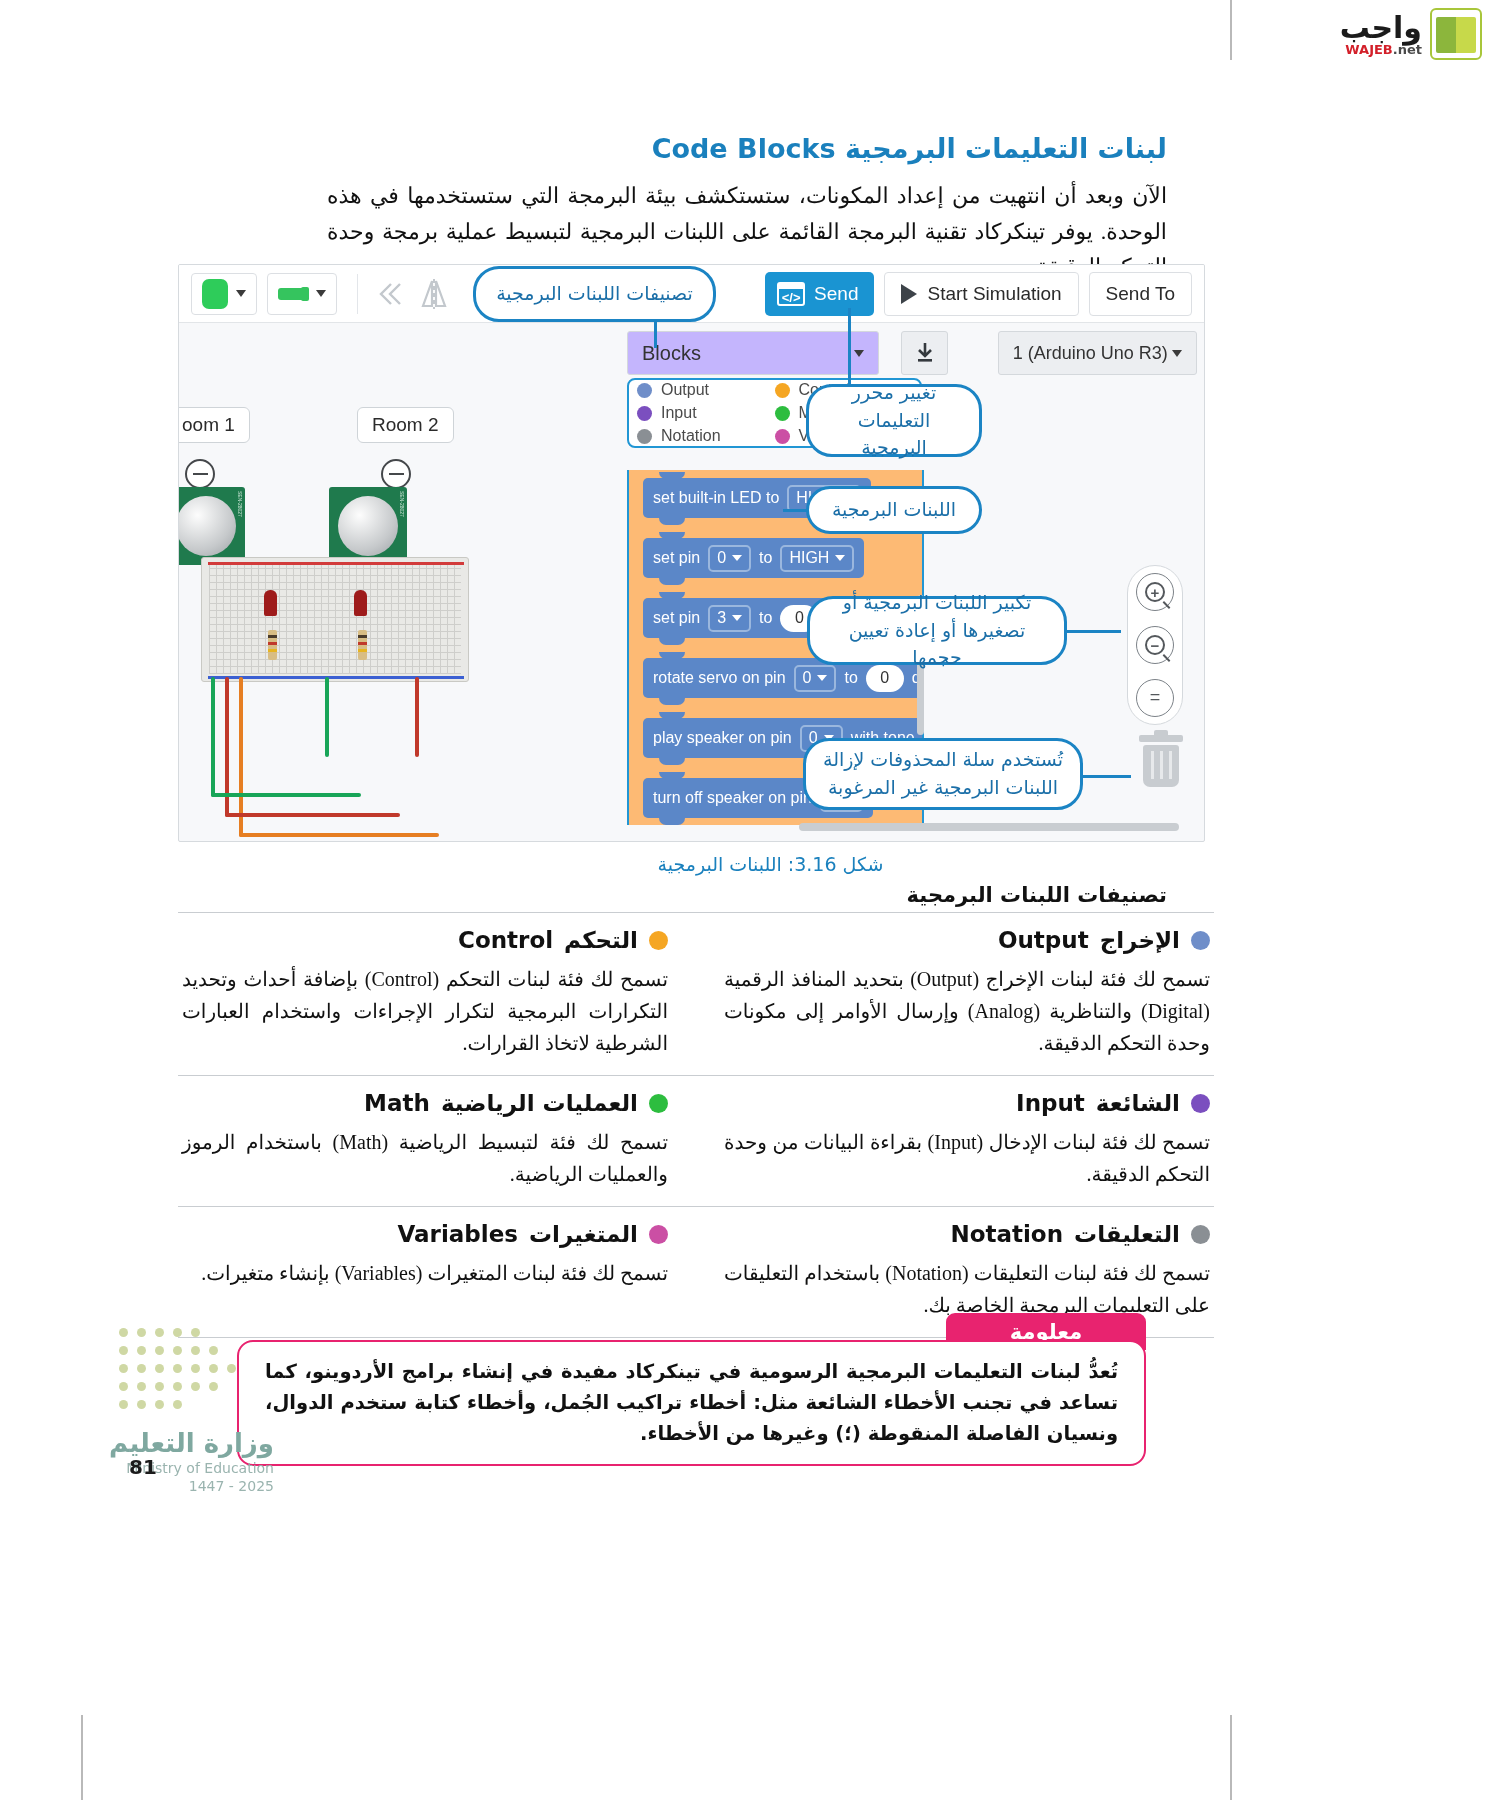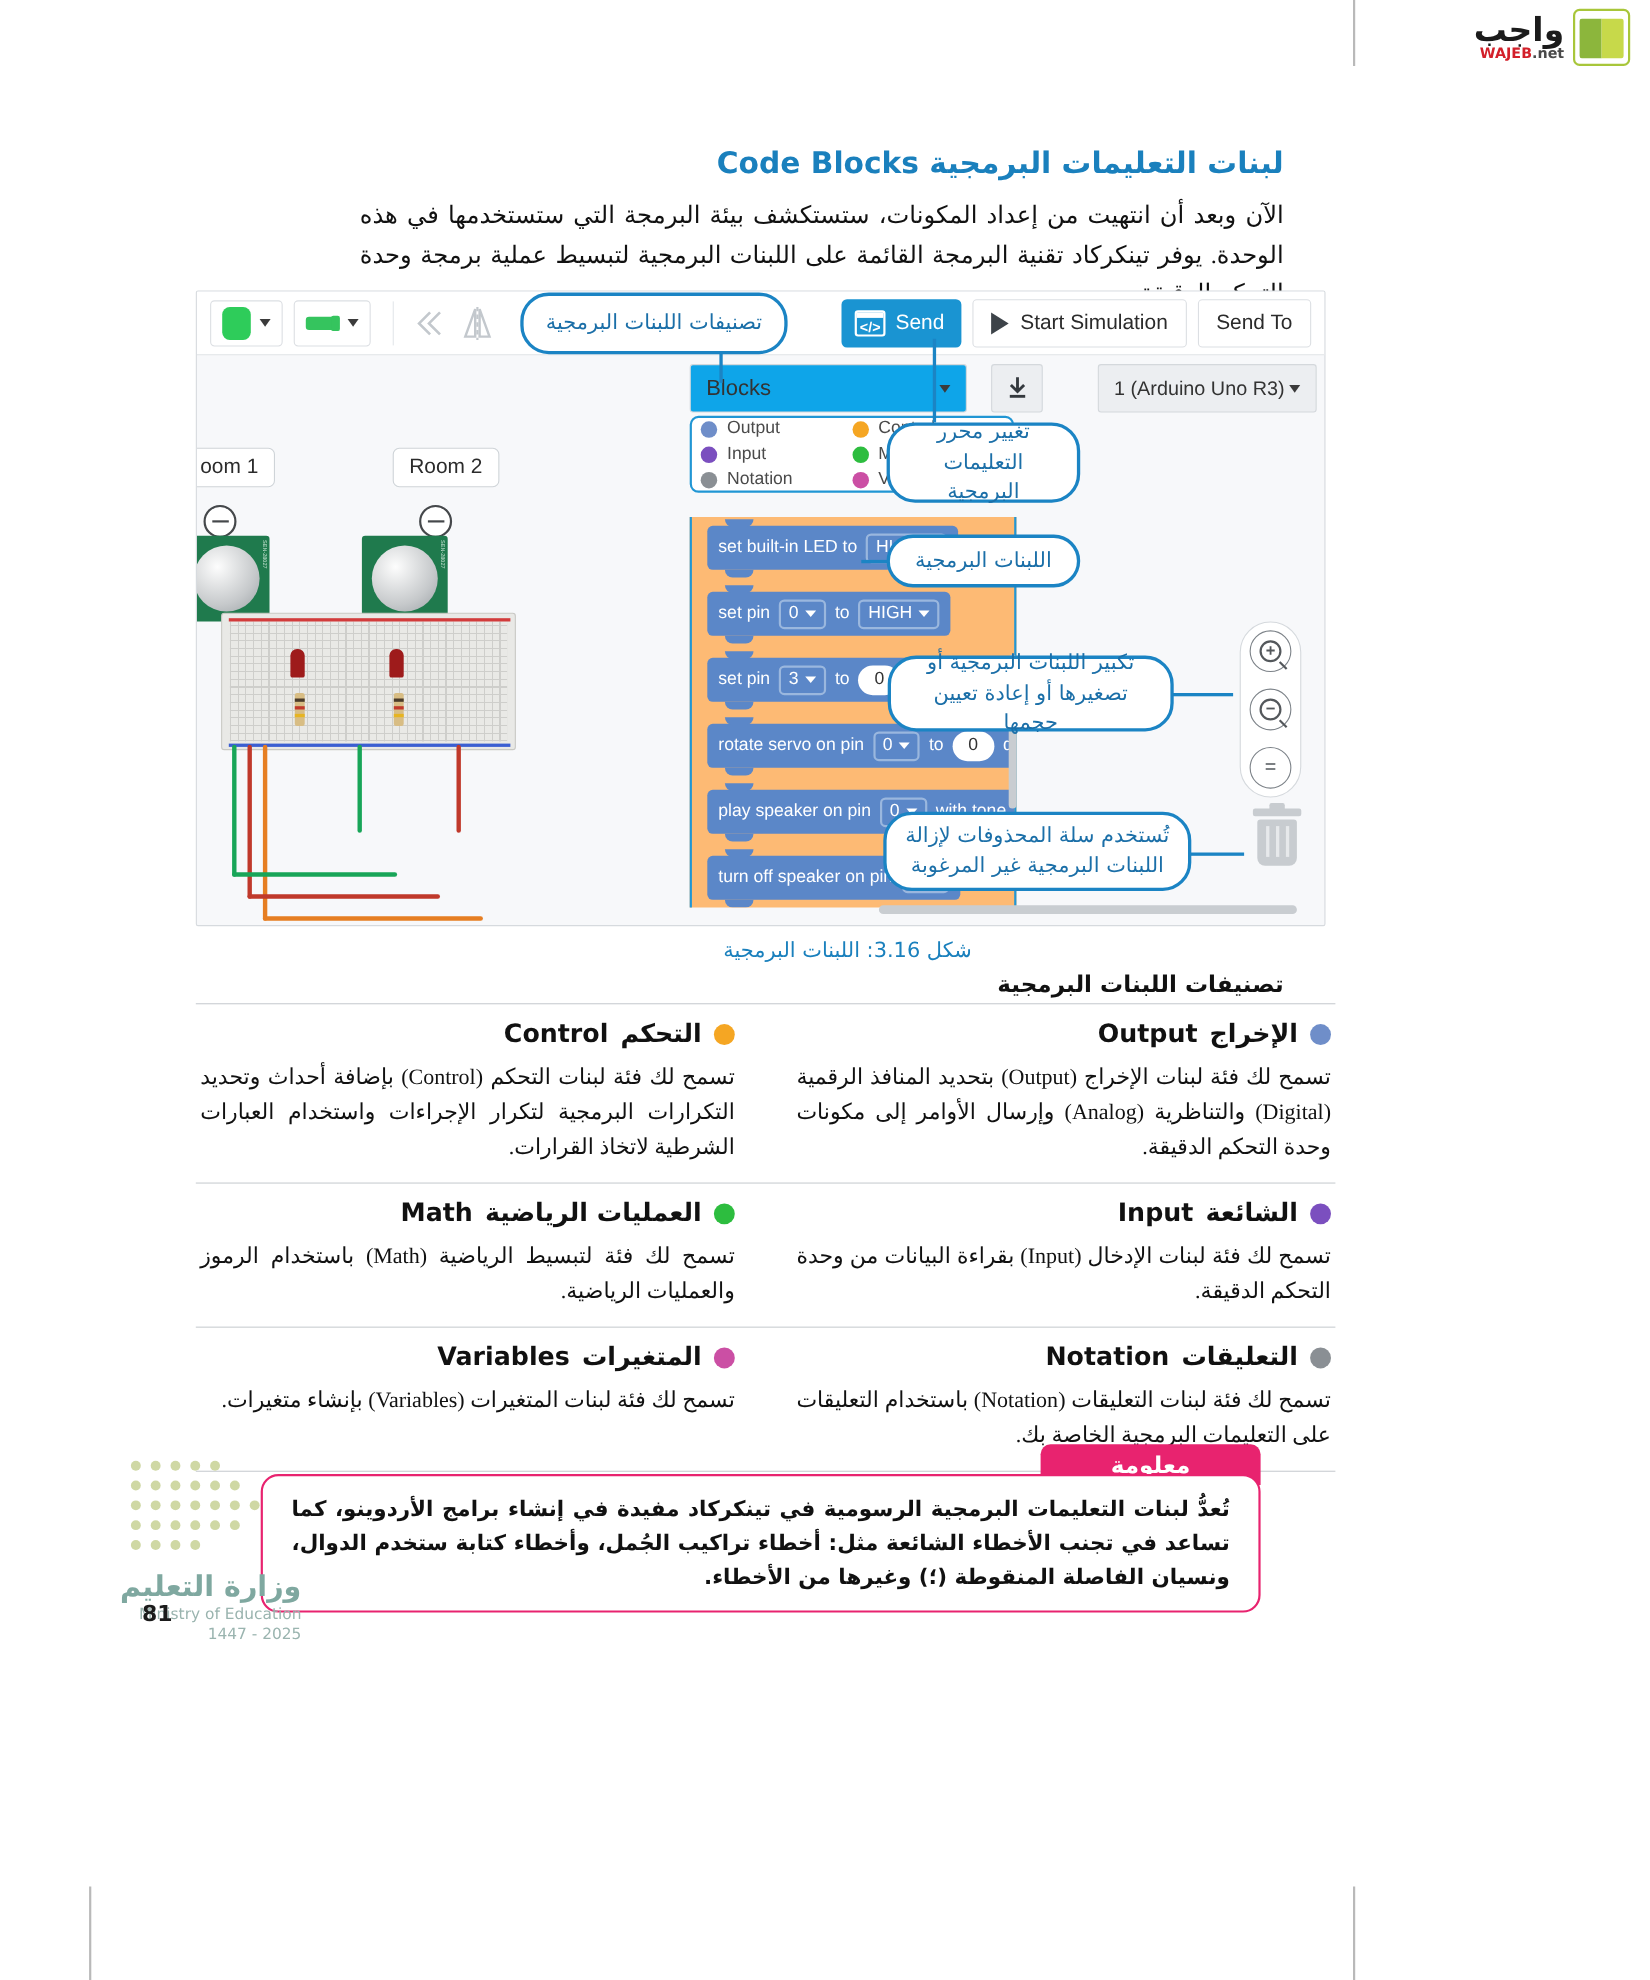--- a/index.html
+++ b/index.html
@@ -79,21 +79,21 @@
   .btn-plain {
     height:44px; border:1px solid #dcdfe3; background:#fff; border-radius:4px;
     display:flex; align-items:center; gap:10px; padding:0 16px; font-size:19px; color:#2b2b2b;
     margin-left:10px;
   }
   .play-tri { width:0;height:0;border-top:10px solid transparent;border-bottom:10px solid transparent;border-left:16px solid #3d4349; }
 
   
   .tk-row2 { position:absolute; left:448px; top:64px; width:570px; height:48px; display:flex; align-items:center; }
   .blocks-dd {
-    width:290px; height:44px; background:#0ea5e9; border:1px solid #d4d8dc; border-radius:3px;
+    width:290px; height:44px; background:#c4b5fd; border:1px solid #d4d8dc; border-radius:3px;
     display:flex; align-items:center; justify-content:space-between; padding:0 14px; font-size:20px; color:#333;
   }
   .dl-btn { width:54px; height:44px; background:#eceef1; border:1px solid #d4d8dc; border-radius:3px;
             display:flex; align-items:center; justify-content:center; margin-left:22px; }
   .board-dd {
     width:228px; height:44px; background:#eceef1; border:1px solid #d4d8dc; border-radius:3px;
     display:flex; align-items:center; justify-content:space-between; padding:0 14px; font-size:18px; color:#333;
     margin-left:50px;
   }
 

